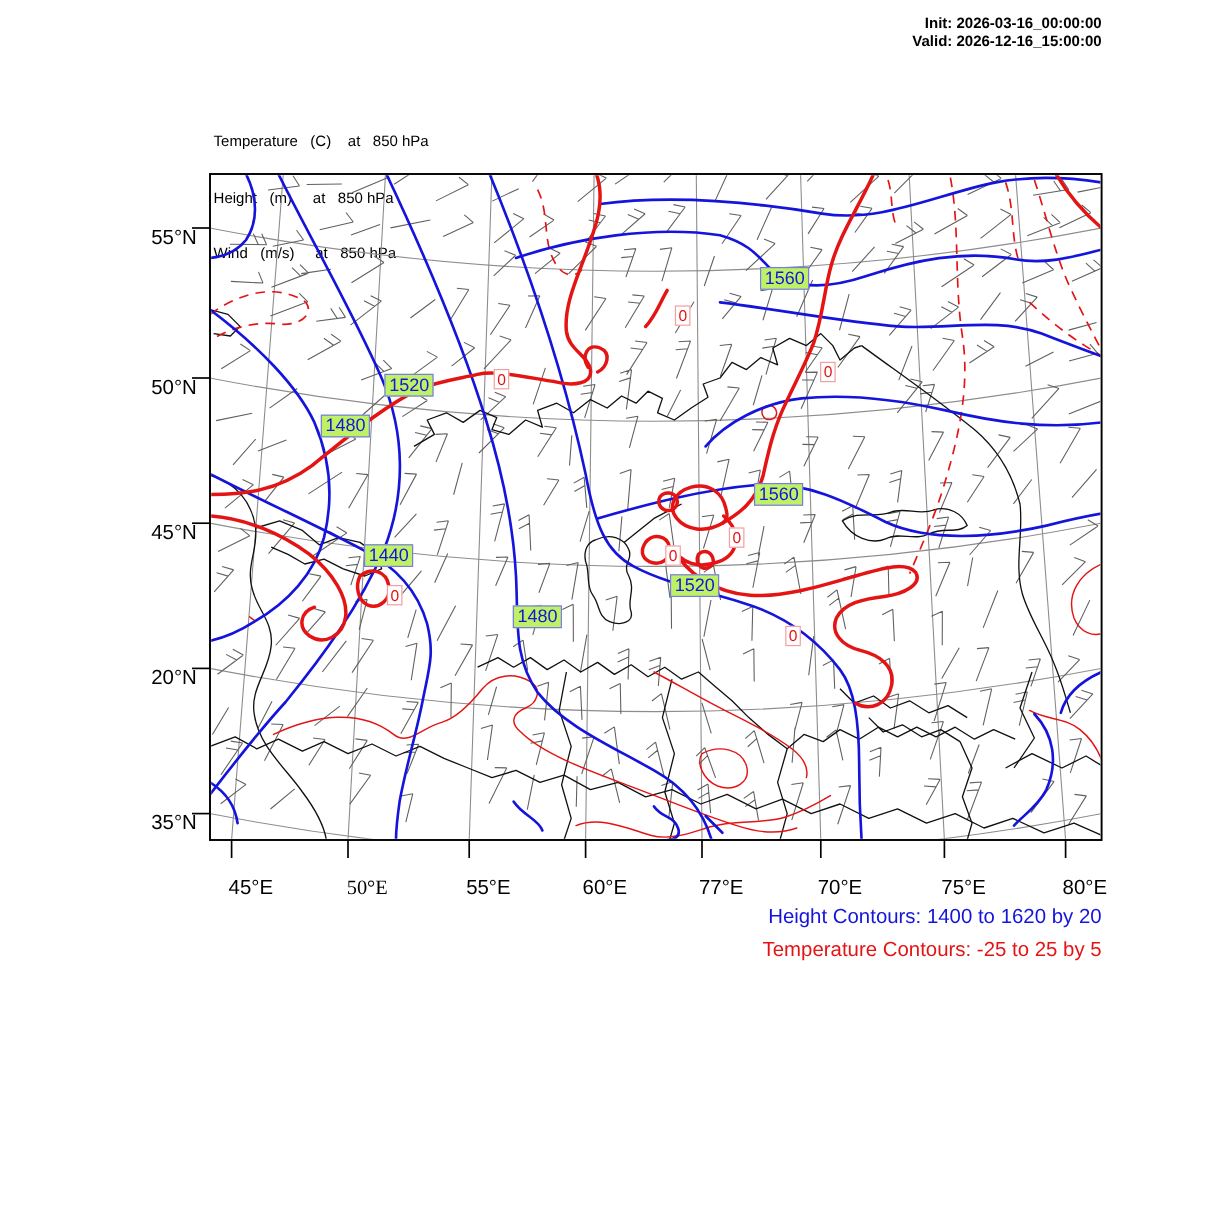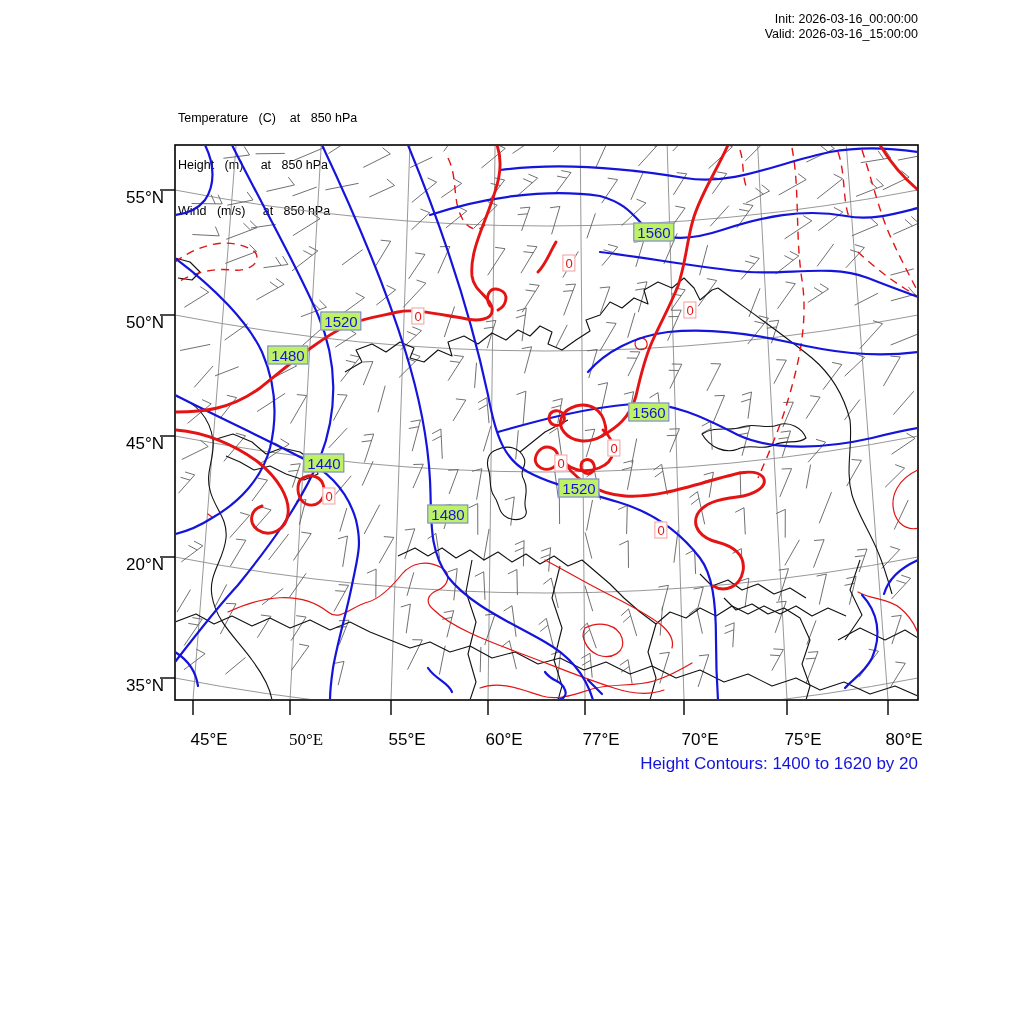--- a/index.html
+++ b/index.html
@@ -1,39 +1,39 @@
 <!DOCTYPE html>
 <html><head>
 <meta charset="utf-8">
 <style>
   html,body{margin:0;padding:0;background:#fff;}
   .page{position:relative;width:1024px;height:1024px;background:#fff;overflow:hidden;
         font-family:"Liberation Sans",sans-serif;color:#000;}
   .title{position:absolute;left:172px;top:12px;font-size:21px;font-weight:bold;letter-spacing:-0.2px;}
-  .run-info{position:absolute;right:106px;top:12px;text-align:right;font-size:12.5px;font-weight:normal;line-height:15px;}
+  .run-info{position:absolute;right:106px;top:12px;text-align:right;font-size:12.5px;font-weight:bold;line-height:15px;}
   .field-info{position:absolute;left:178px;top:80px;font-size:12.5px;line-height:15.5px;white-space:pre;}
   .captions{position:absolute;right:106px;top:750px;text-align:right;font-size:17px;line-height:28px;margin-left:48px;}
   .cap-h{color:#1414dc;}
   .cap-t{color:#e41414;}
   #map-svg{position:absolute;left:0;top:0;}
   #labels-layer{position:absolute;left:0;top:8px;width:1024px;height:1024px;pointer-events:none;margin-left:16px;}
   .lat-label{position:absolute;width:80px;text-align:right;font-size:17px;}
   .lon-label{position:absolute;width:80px;text-align:center;font-size:17px;}
   .hlabel{position:absolute;transform:translate(-50%,-50%);background:#bef264;border:1px solid #7a7aee;
           color:#1414dc;font-size:15px;line-height:17px;padding:0 3px;}
   .tlabel{position:absolute;transform:translate(-50%,-50%);background:#fff;border:1px solid #f0a0a0;
           color:#e41414;font-size:13px;line-height:15px;padding:0 2px;}
 </style>
 </head>
 <body>
 
 <div class="page">
   <div class="run-info">
     <div>Init: 2026-03-16_00:00:00</div>
-    <div>Valid: 2026-03-16_15:00:00</div>
+    <div>Valid: 2026-12-16_15:00:00</div>
   </div>
   <div class="field-info">
     <div>Temperature   (C)    at   850 hPa</div>
     <div>Height   (m)     at   850 hPa</div>
     <div>Wind   (m/s)     at   850 hPa</div>
   </div>
 
   <svg id="map-svg" width="1024" height="1024" viewBox="0 0 1024 1024">
     <defs>
       <clipPath id="map-clip">
@@ -176,14 +176,15 @@
       <div class="tlabel" style="left: 553px; top: 255px;">0</div>
       <div class="tlabel" style="left: 674px; top: 302px;">0</div>
       <div class="tlabel" style="left: 598px; top: 440px;">0</div>
       <div class="tlabel" style="left: 545px; top: 455px;">0</div>
       <div class="tlabel" style="left: 645px; top: 522px;">0</div>
       <div class="tlabel" style="left: 313px; top: 488px;">0</div>
     </div>
 
   <div class="captions">
     <div class="cap-h">Height Contours: 1400 to 1620 by 20</div>
+    <div class="cap-t">Temperature Contours: -25 to 25 by 5</div>
   </div>
 </div>
 
 </body></html>

